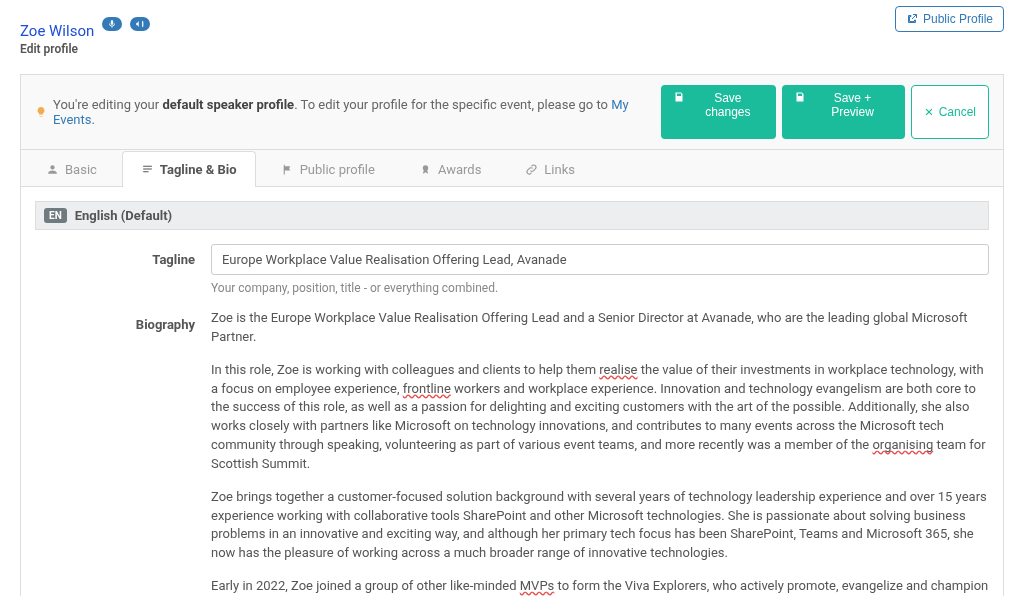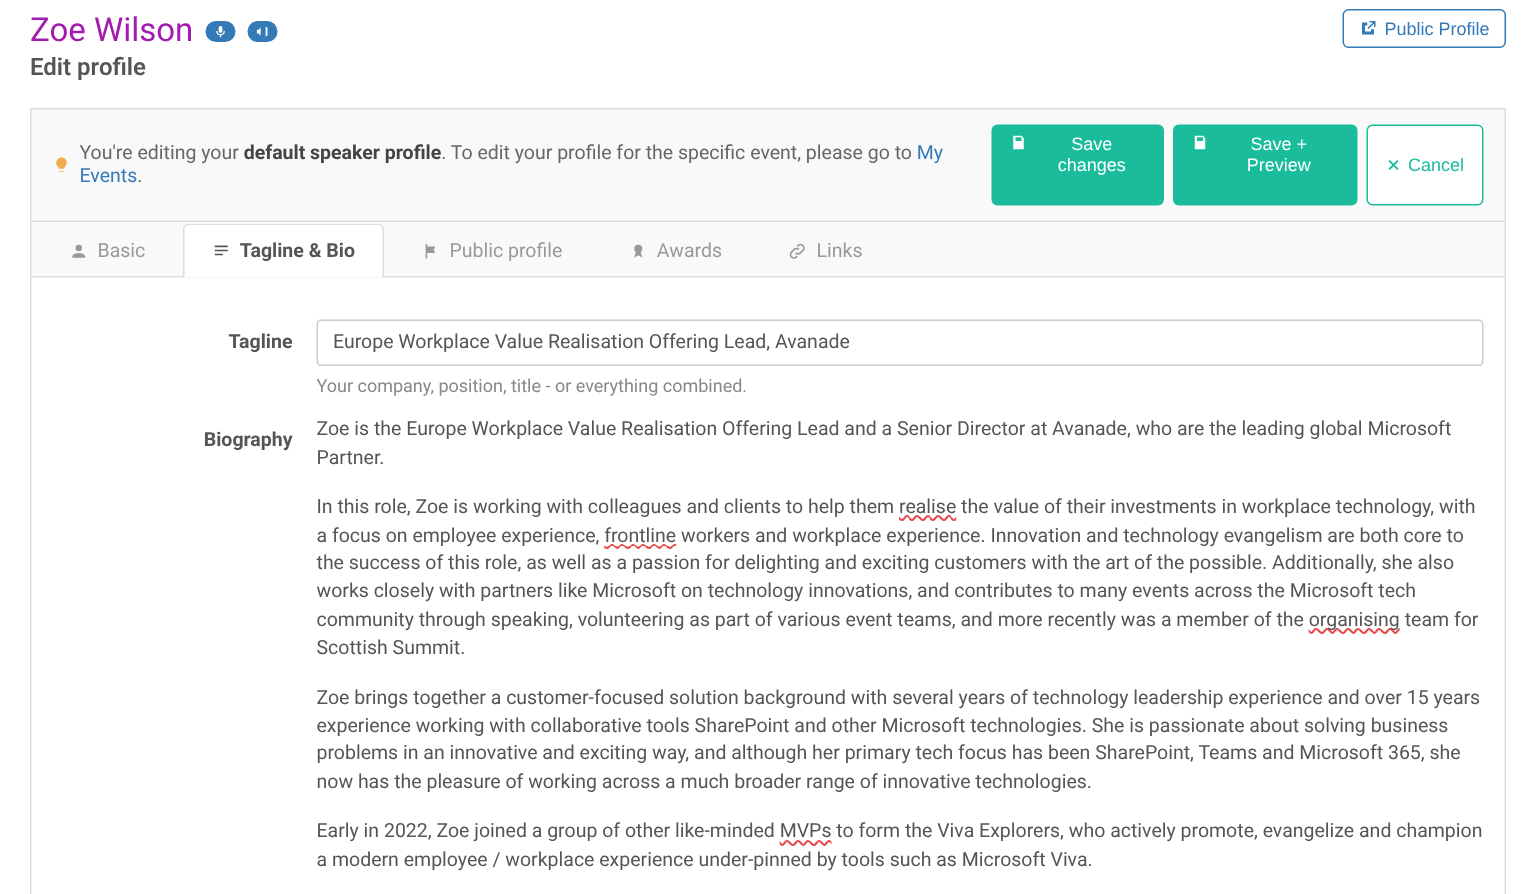--- a/index.html
+++ b/index.html
@@ -9,27 +9,27 @@
     font-family: -apple-system, BlinkMacSystemFont, "Segoe UI", Roboto, Helvetica, Arial, sans-serif;
     font-size: 13px;
     color: #555;
     background: #fff;
   }
   .wrap { padding: 6px 20px 20px 20px; }
 
   
   .header-row { display: flex; justify-content: space-between; align-items: flex-start; }
   .title-cluster { display: flex; align-items: center; gap: 8px; }
-  h1 { font-size: 22px; font-weight: 400; color: #a21caf; margin: 2px 0 2px 0; }
+  h1 { font-size: 15px; font-weight: 400; color: #1d4ed8; margin: 16px 0 2px 0; }
   .badge {
     display: inline-flex; align-items: center; justify-content: center;
     padding: 2px 5px; border-radius: 10px; background: #337ab7; color: #fff;
     font-size: 11px; line-height: 1;
   }
-  .subtitle { font-weight: 600; color: #555; margin-bottom: 18px; font-size: 16px;}
+  .subtitle { font-weight: 600; color: #555; margin-bottom: 18px; font-size: 12px;}
   .btn-outline {
     border: 1px solid #337ab7; color: #337ab7; background: #fff;
     padding: 5px 10px; border-radius: 4px; font-size: 12px;
     display: inline-flex; align-items: center; gap: 5px;
   }
 
   
   .info-bar {
     border: 1px solid #ddd; background: #f9f9f9;
     padding: 10px 14px; margin-bottom: 0;
@@ -235,20 +235,24 @@
         <svg width="13" height="13" viewBox="0 0 24 24" fill="none" stroke="#999" stroke-width="2">
             <path d="M10 14a4 4 0 0 0 6 0l3-3a4 4 0 0 0-6-6l-1 1M14 10a4 4 0 0 0-6 0l-3 3a4 4 0 0 0 6 6l1-1"></path>
           </svg>
       </span>
       <span>Links</span>
     </div>
   </div>
 
   <div class="tab-body">
 
+    <div class="lang-header">
+      <span class="lang-chip">EN</span>
+      <span>English (Default)</span>
+    </div>
 
     <div class="form-row">
       <label>Tagline</label>
       <div class="control">
         <input class="input" type="text" value="Europe Workplace Value Realisation Offering Lead, Avanade" style="">
         <div class="help">Your company, position, title - or everything combined.</div>
       </div>
     </div>
 
     <div class="form-row">

